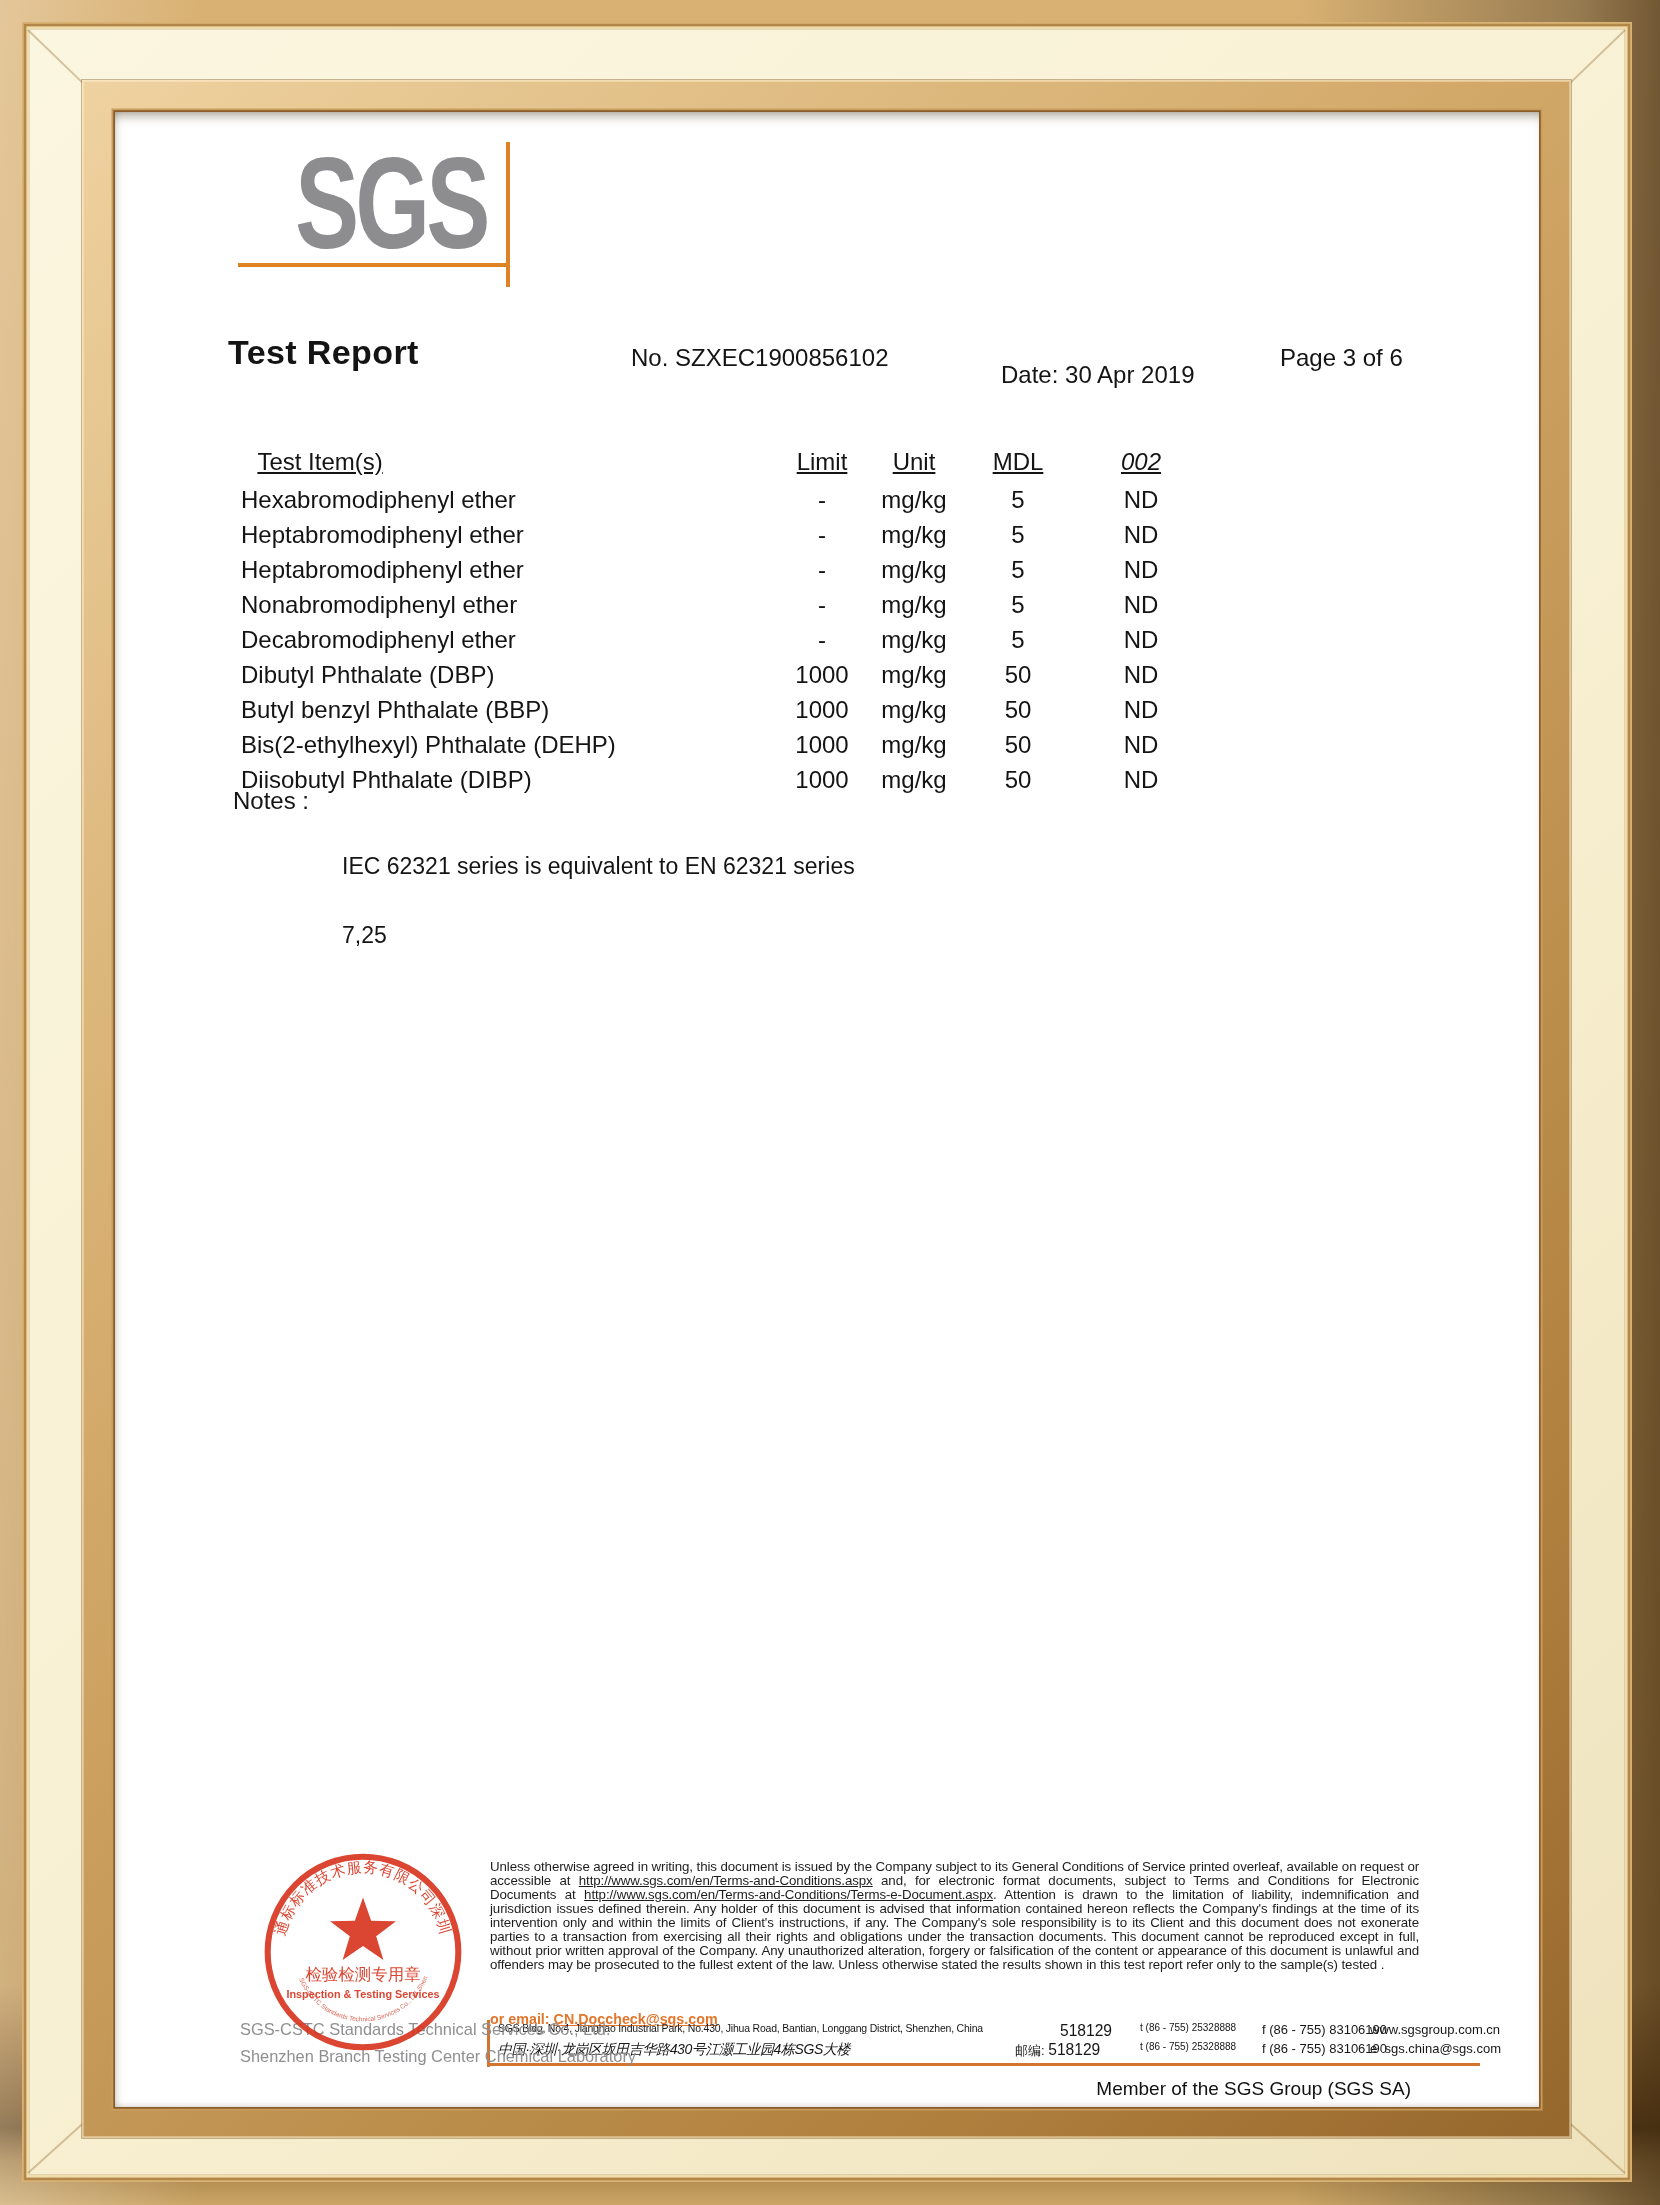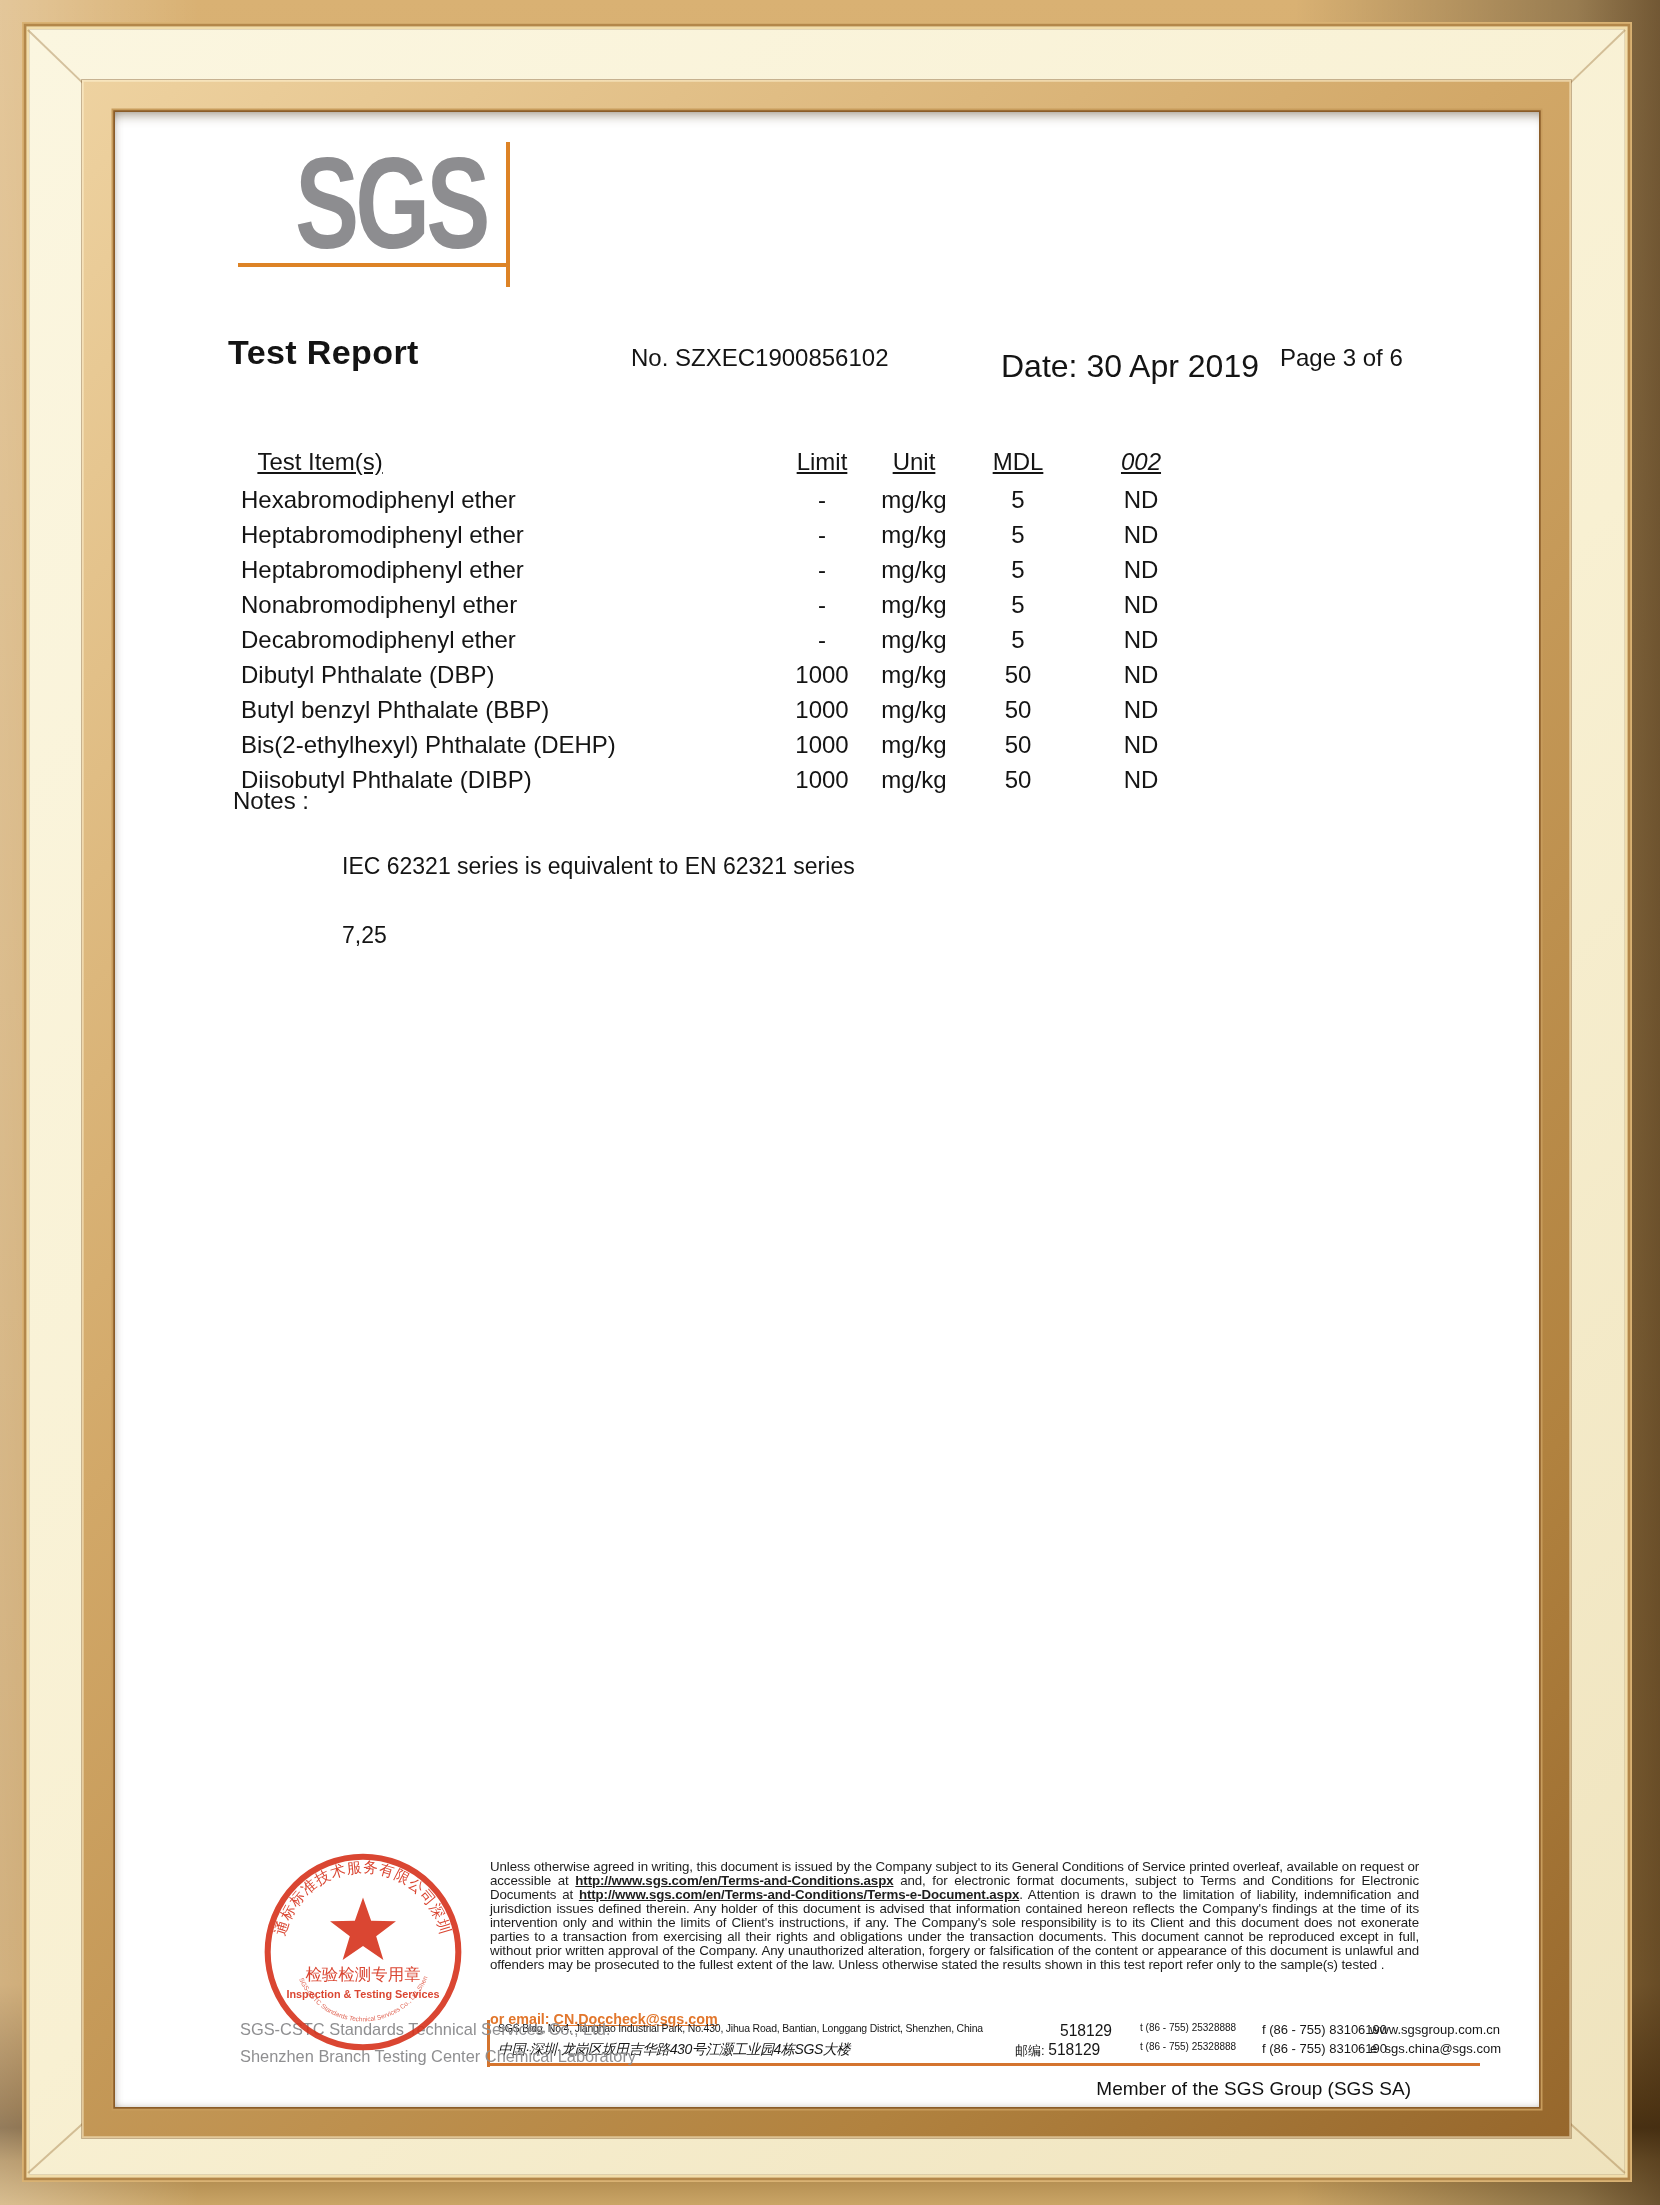--- a/index.html
+++ b/index.html
@@ -36,21 +36,21 @@
 
   
   .sgs-logo { left:180px; top:35px; font-weight:700; font-size:130px; line-height:112px; letter-spacing:-5.2px;
     color:#8d8d90; transform:scaleX(.74); transform-origin:0 0; white-space:nowrap; }
   .logo-hline { left:123px; top:151px; width:270px; height:3.5px; background:#dd8326; }
   .logo-vline { left:391px; top:30px;  width:3.5px;  height:145px; background:#dd8326; }
 
   
   .report-title { left:113px; top:221px; font-size:34px; font-weight:700; letter-spacing:0.4px; }
   .hdr-no   { left:516px;  top:232px; font-size:24px; }
-  .hdr-date { left:886px; top:236px; font-size:32px; }
+  .hdr-date { left:886px; top:249px; font-size:24px; }
   .hdr-page { left:1165px; top:232px; font-size:24px; }
 
   
   .rtable { left:126px; top:292px; width:1090px; font-size:24px;margin-top:44px; }
   .trow { position:relative; height:35px; }
   .trow.head { height:38px; }
   .c-item { position:absolute; left:0; white-space:nowrap; }
   .head .c-item { left:16.4px; text-decoration:underline; }
   .c-mid { position:absolute; transform:translateX(-50%); white-space:nowrap; }
   .c-limit { left:581px; } .c-unit { left:673px; } .c-mdl { left:777px; } .c-002 { left:900px; }
@@ -58,21 +58,21 @@
   .head .c-002 { font-style:italic; }
 
   
   .notes-label { left:118px; top:675px; font-size:24px; }
   .note-line { left:227px; font-size:23px; white-space:nowrap; }
   .nl-0 { top:706px; } .nl-1 { top:741px; } .nl-2 { top:776px; } .nl-3 { top:810px; }
 
   
   .legal { left:375px; top:1748px; width:929px; font-size:13.3px; line-height:14px;
     text-align:justify; color:#1d1d1d; letter-spacing:-0.1px; }
-  .legal .lurl { text-decoration:underline;font-weight:bold; }
+  .legal .lurl { text-decoration:underline; }
   .attn { left:375px; width:986px; font-size:14.3px; line-height:15.6px; font-weight:700; color:#e2762b; white-space:nowrap; }
   .attn-1 { top:1884px; } .attn-2 { top:1900px; }
   .attn .mail { text-decoration:underline; }
 
   .addr-bar { left:372px; top:1908px; width:2.6px; height:47px; background:#d4742e; }
   .addr-row { left:383px; height:19px; white-space:nowrap; color:#161616; }
   .ar-1 { top:1910px; } .ar-2 { top:1929px; }
   .addr-row > span { position:absolute; top:0; }
   .a-adr  { left:0; font-size:10.8px; letter-spacing:-0.2px; transform:scaleX(.97); transform-origin:0 0; }
   .a-adr2 { left:0; font-size:14px; letter-spacing:-0.4px;font-style:italic; }

